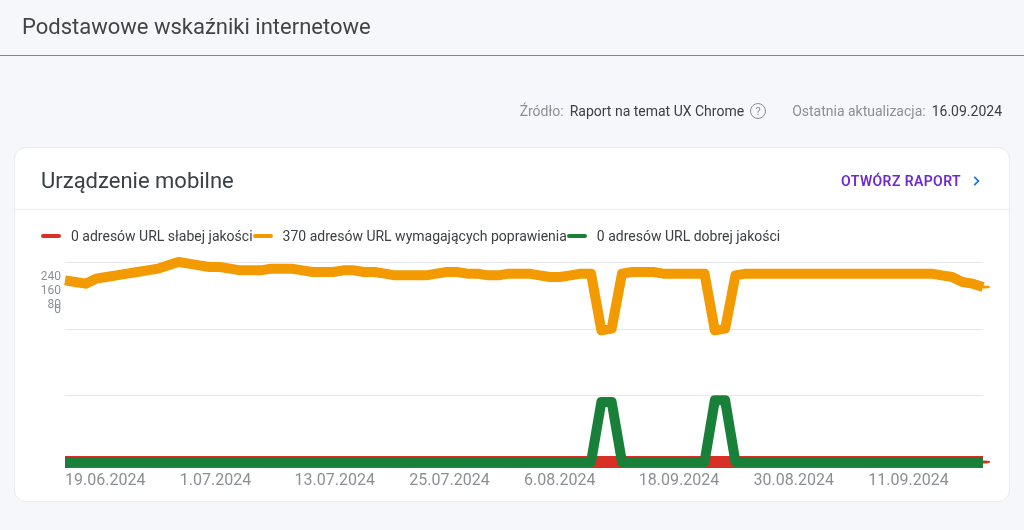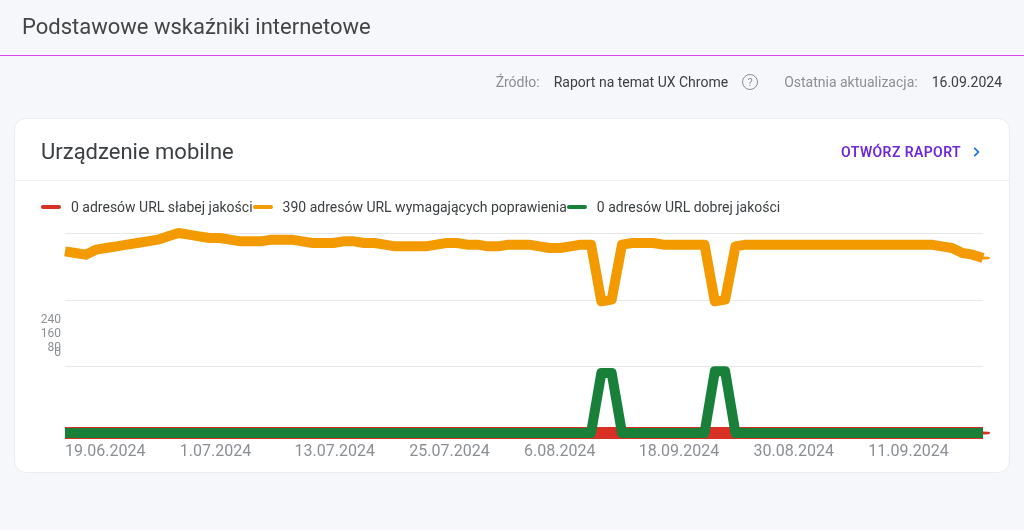--- a/index.html
+++ b/index.html
@@ -22,21 +22,21 @@
   }
   .meta-row {
     display: flex;
     justify-content: flex-end;
     align-items: center;
     gap: 26px;
     padding: 18px 22px 28px 22px;
     font-size: 14px;
     color: #8b8f94;
   }
-  .meta-item { display: flex; align-items: center; gap: 14px; }
+  .meta-item { display: flex; align-items: center; gap: 6px; margin-top: 29px; }
   .meta-item .val { color: #3c4043; }
   .meta-item a { color: #3c4043; text-decoration: none; }
   .help-icon {
     width:16px; height:16px; border:1.3px solid #8b8f94; border-radius:50%;
     display:inline-flex; align-items:center; justify-content:center;
     font-size:11px; line-height:1; color:#8b8f94;
   }
 
   .card {
     margin: 0 14px;
@@ -71,21 +71,21 @@
   .swatch { width:20px; height:4px; border-radius:2px; }
 
   .chart-wrap { position:relative; padding: 12px 26px 0 26px; }
   .chart {
     position:relative;
     height: 200px;
     margin-left: 24px;
   }
   .y-ticks {
     position:absolute; left:-28px; top:0; height:100%;
-    display:flex; flex-direction:column; justify-content:center;
+    display:flex; flex-direction:column; justify-content:flex-start;
     font-size:12px; color:#8b8f94; text-align:right; width:24px;
   }
   .y-ticks span { transform: translateY(50%); }
   .y-ticks span:last-child { transform: translateY(-2px); }
   .grid-line {
     position:absolute; left:0; right:0; height:1px; background:#e6e7eb;
   }
   svg.plot { position:absolute; inset:0; width:100%; height:100%; overflow:visible; }
   .end-dot { fill:#f29a00; }
   .end-dot-red { fill:#d93025; }
@@ -128,21 +128,21 @@
     </div>
   </div>
 
   <div class="legend">
     <div class="legend-item">
       <span class="swatch" style="background:#d93025"></span>
       <span>0 adresów URL słabej jakości</span>
     </div>
     <div class="legend-item">
       <span class="swatch" style="background:#f29a00"></span>
-      <span>390 adresów URL wymagających poprawienia</span>
+      <span>370 adresów URL wymagających poprawienia</span>
     </div>
     <div class="legend-item">
       <span class="swatch" style="background:#188038"></span>
       <span>0 adresów URL dobrej jakości</span>
     </div>
   </div>
 
   <div class="chart-wrap">
     <div class="chart">
       <div class="y-ticks">

